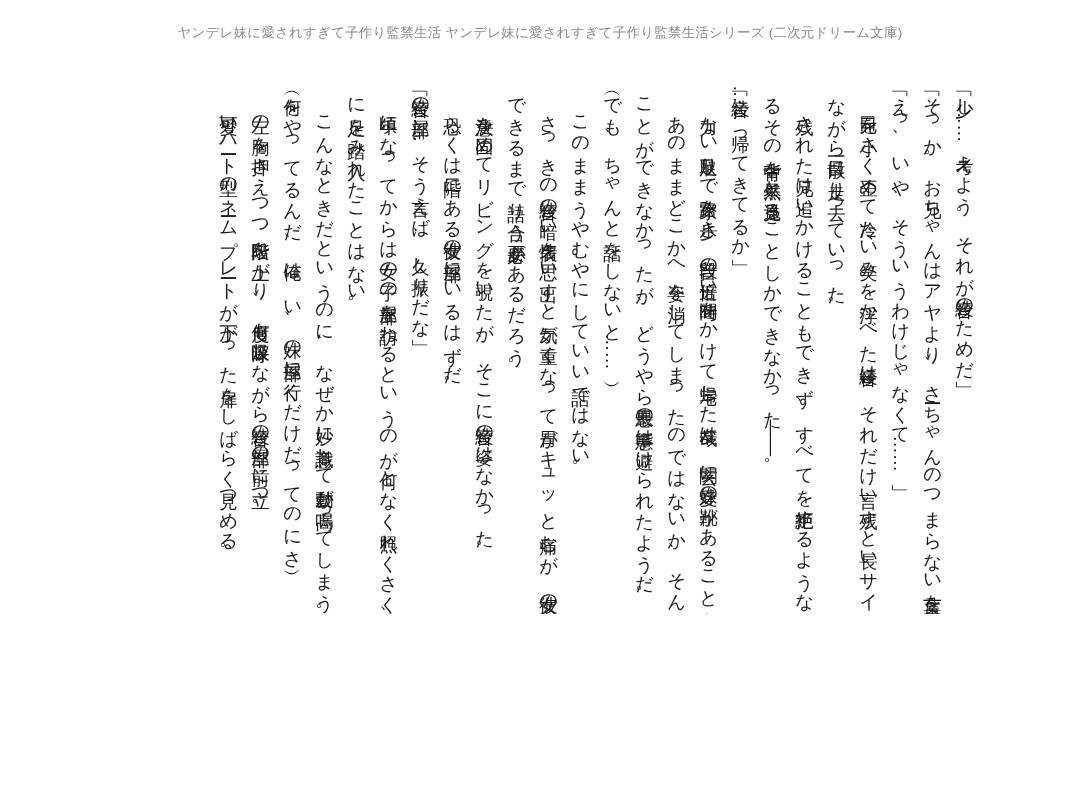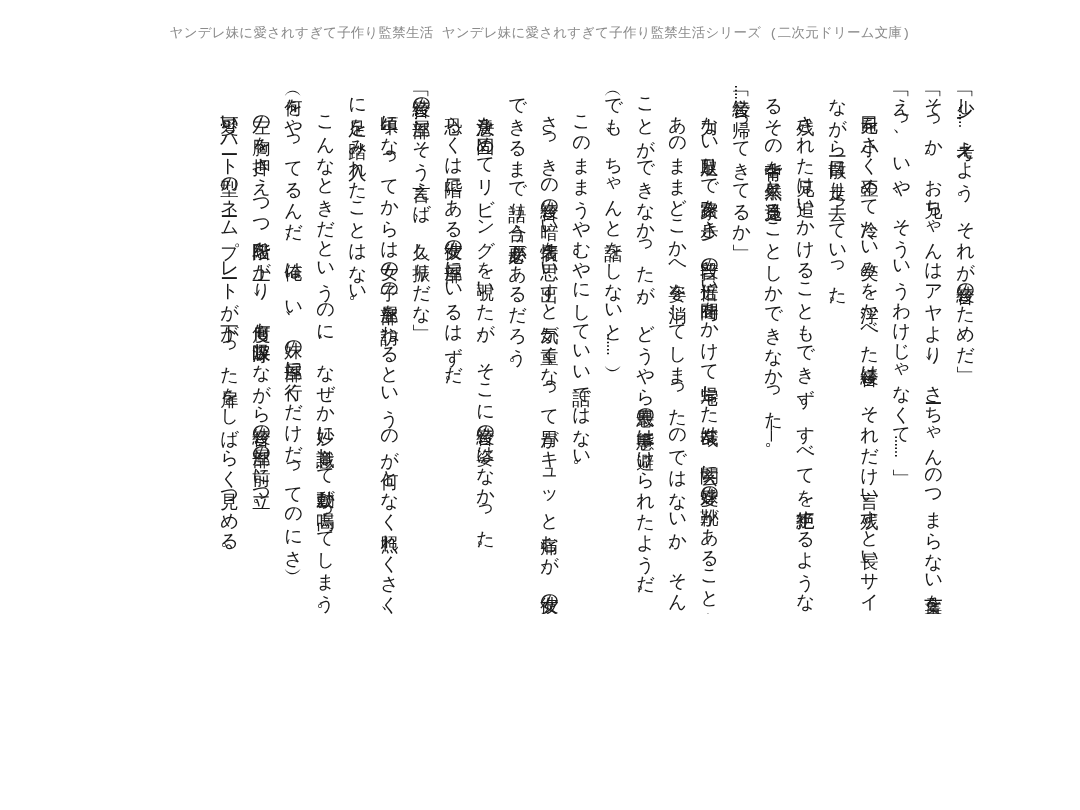--- a/index.html
+++ b/index.html
@@ -6,21 +6,21 @@
     margin: 0;
     padding: 0;
     background: #ffffff;
   }
   .page {
     position: relative;
     width: 1080px;
     height: 614px;
     background: #ffffff;
     overflow: hidden;
-    font-family: Liberation Mono, monospace;
+    font-family: Liberation Sans, sans-serif;
   }
   .header {
     position: absolute;
     top: 24px;
     left: 0;
     width: 100%;
     text-align: center;
     font-size: 13.5px;
     color: #8b8b8b;
     letter-spacing: 0.2px;

